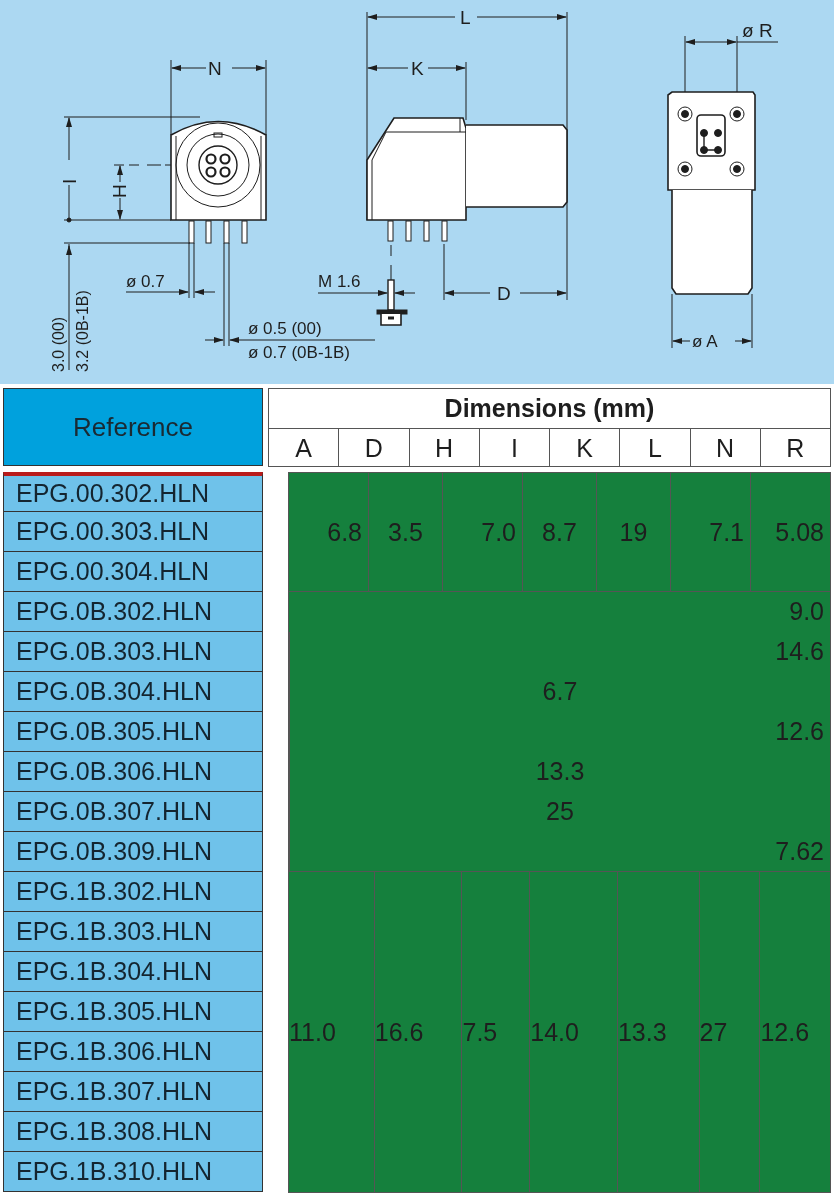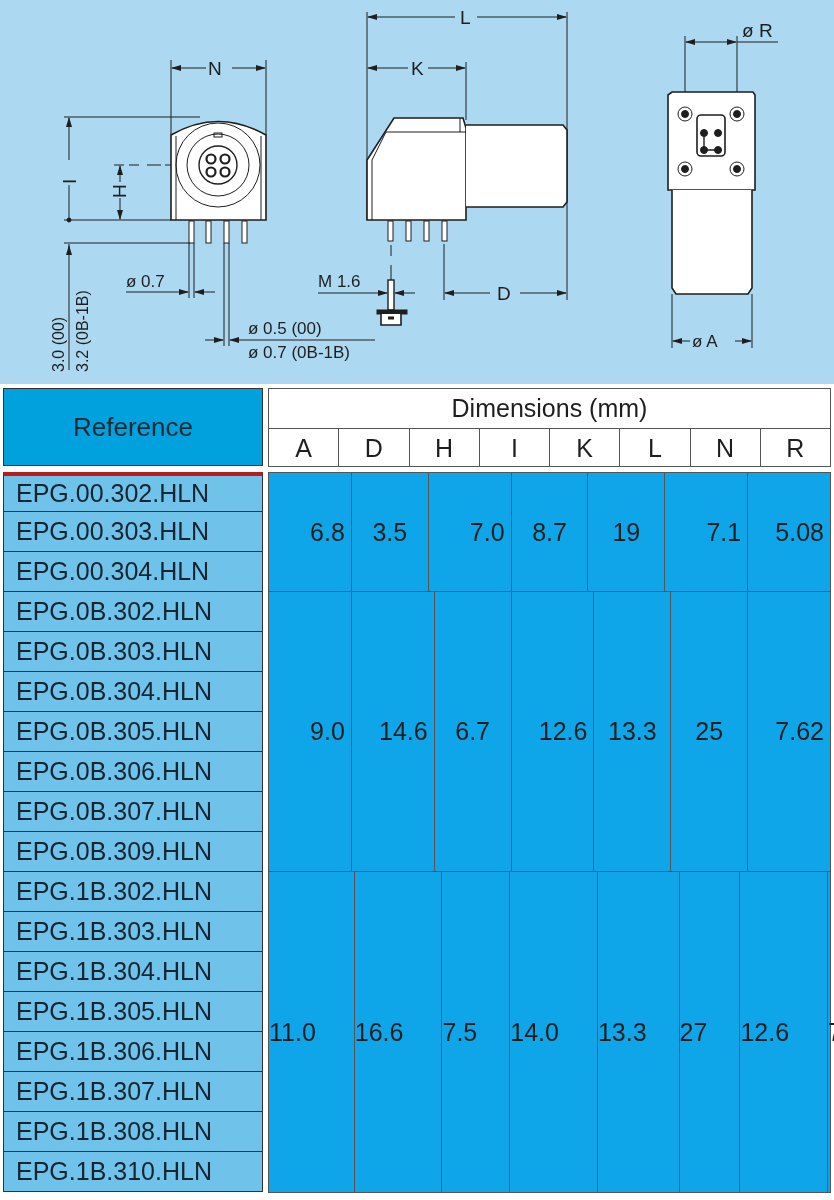--- a/index.html
+++ b/index.html
@@ -8,33 +8,33 @@
   .drawing { position:absolute; left:0; top:0; width:834px; height:384px; background:#acd8f2; }
   .drawing svg { position:absolute; left:0; top:0; }
   .dim-label { font-family:"Liberation Sans", sans-serif; fill:#1e1e1e; }
 
   .ref-head { position:absolute; left:3px; top:388px; width:260px; height:78px; background:#00a1dd;
               border:1px solid #333; box-sizing:border-box; display:flex; align-items:center; justify-content:center;
               font-size:26px; color:#1a2a33; }
   .dims-head { position:absolute; left:268px; top:388px; width:563px; height:79px; background:#fff;
                border:1px solid #555; box-sizing:border-box; }
   .dims-title { position:absolute; left:0; top:0; width:100%; height:40px; display:flex; align-items:center;
-                justify-content:center; font-size:25px; border-bottom:1px solid #555; box-sizing:border-box; }
+                justify-content:center; font-size:25px; border-bottom:1px solid #555; box-sizing:border-box;font-weight:bold; }
   .dims-letters { position:absolute; left:0; top:40px; width:100%; height:38px; display:flex; }
   .dims-letters .lt { flex:1; display:flex; align-items:center; justify-content:center; font-size:25px;
                       border-left:1px solid #555; box-sizing:border-box; }
   .dims-letters .lt:first-child { border-left:none; }
 
   .ref-list { position:absolute; left:3px; top:472px; width:260px; }
   .ref-row { height:40px; background:#6fc2ea; border:1px solid #333; border-top:none; box-sizing:border-box;
              display:flex; align-items:center; padding-left:12px; font-size:25px; color:#142530; }
   .ref-row:first-child { border-top:4px solid #b91c1c; }
 
   .groups { position:absolute; left:268px; top:472px; width:563px; }
-  .group { display:flex; border:1px solid #555; border-top:none; box-sizing:border-box; background:#0ea5e9; }
+  .group { display:flex; border:1px solid #555; border-top:none; box-sizing:border-box; background:#15803d;margin-left:20px; }
   .group:first-child { border-top:1px solid #555; }
   .group .val { flex:1; display:flex; align-items:center; justify-content:flex-end; padding-right:6px;
                 font-size:25px; border-left:1px solid #555; box-sizing:border-box; }
   .group .val:first-child { border-left:none; }
   .group .val.center { justify-content:center; padding-right:0; }
 </style>
 </head>
 <body>
 
 <div class="drawing">
@@ -217,21 +217,21 @@
 <div class="groups">
   <div class="group" style="height:120px;">
     <div class="val">6.8</div>
     <div class="val center">3.5</div>
     <div class="val">7.0</div>
     <div class="val center">8.7</div>
     <div class="val center">19</div>
     <div class="val">7.1</div>
     <div class="val">5.08</div>
   </div>
-  <div class="group" style="height:280px;">
+  <div class="group" style="height:280px;flex-direction:column;">
     <div class="val">9.0</div>
     <div class="val">14.6</div>
     <div class="val center">6.7</div>
     <div class="val">12.6</div>
     <div class="val center">13.3</div>
     <div class="val center">25</div>
     <div class="val">7.62</div>
   </div>
   <div class="group" style="height:321px;gap:32px;">
     <div class="val">11.0</div>

